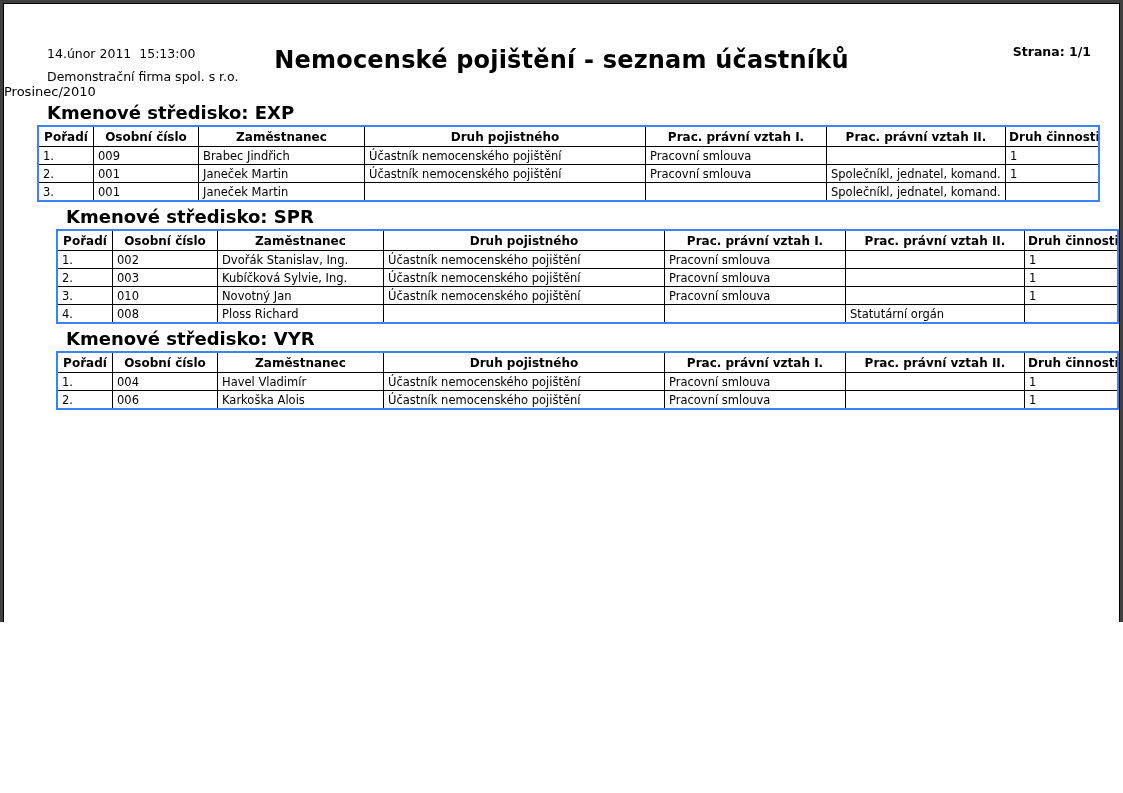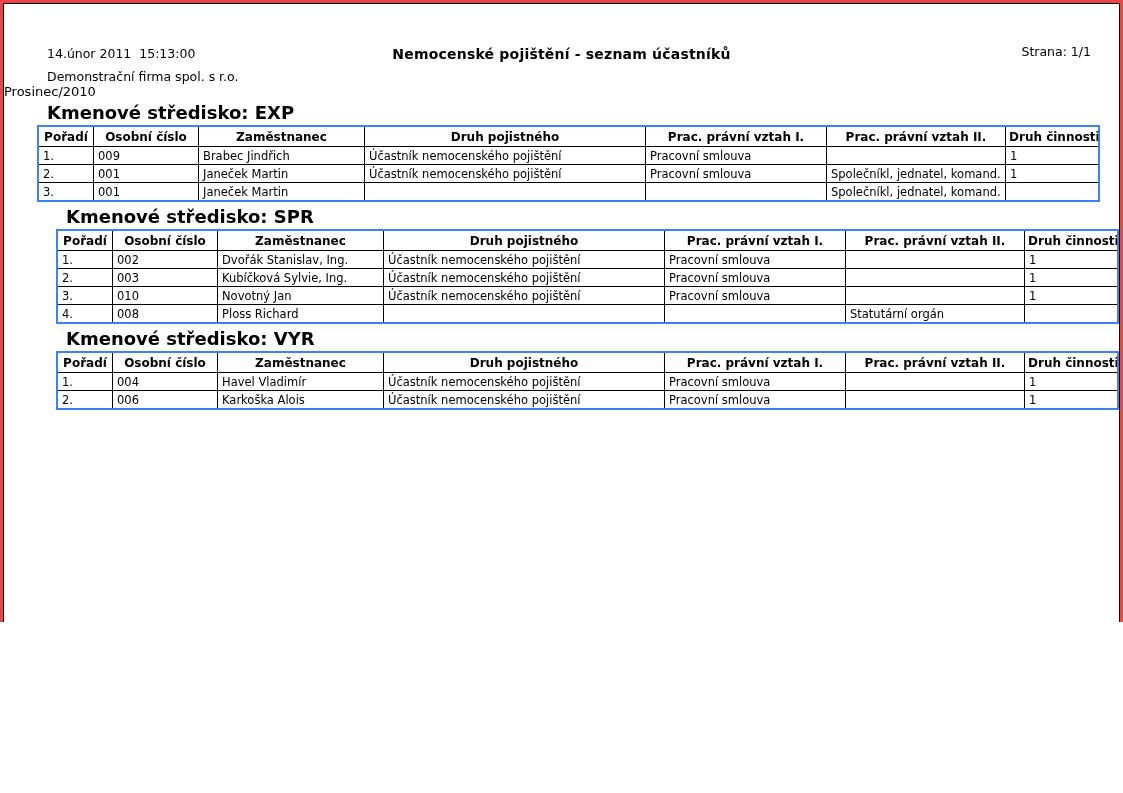--- a/index.html
+++ b/index.html
@@ -1,26 +1,26 @@
 <!DOCTYPE html>
 <html lang="cs"><head>
 <meta charset="utf-8">
 <style>
   html,body{margin:0;padding:0;background:#fff;}
   body{font-family:"DejaVu Sans","Liberation Sans",sans-serif;color:#000;}
-  .viewport{position:relative;width:1123px;height:622px;background:#ef4444;overflow:hidden;}
+  .viewport{position:relative;width:1123px;height:622px;background:#404040;overflow:hidden;}
   .page{position:absolute;left:3px;top:3px;width:1117px;height:787px;
         box-sizing:border-box;border:1px solid #000;background:#fff;}
   
   .hdr-meta{position:absolute;left:43px;top:38px;font-size:12.5px;line-height:23px;}
   .hdr-meta .pre{white-space:pre;}
   .hdr-title{position:absolute;left:0;top:42px;width:100%;text-align:center;
-             font-size:14px;font-weight:bold;letter-spacing:0.2px;}
+             font-size:24px;font-weight:bold;letter-spacing:0.2px;}
   .hdr-sub{position:absolute;left:0;top:80px;width:100%;text-align:left;font-size:13px;}
-  .hdr-page{position:absolute;right:28px;top:40px;font-size:12.5px;}
+  .hdr-page{position:absolute;right:28px;top:40px;font-size:12.5px;font-weight:bold;}
   
   .content{position:absolute;left:33px;top:101px;width:1051px;}
   .section + .section{margin-top:7px;padding-left:19px;}
   .section-title{font-weight:bold;font-size:18px;line-height:15px;margin:0 0 5px 10px;}
   table.t{border-collapse:collapse;table-layout:fixed;width:1051px;
           border:2px solid #3b82f6;font-size:11.5px;}
   table.t th,table.t td{border:1px solid #000;overflow:hidden;white-space:nowrap;}
   table.t th{font-size:12px;font-weight:bold;height:19px;padding:0 3px;text-align:center;}
   table.t td{height:17px;padding:0 4px;text-align:left;}
   th.col-0{width:48px;text-align:left;padding:0 2px;}

